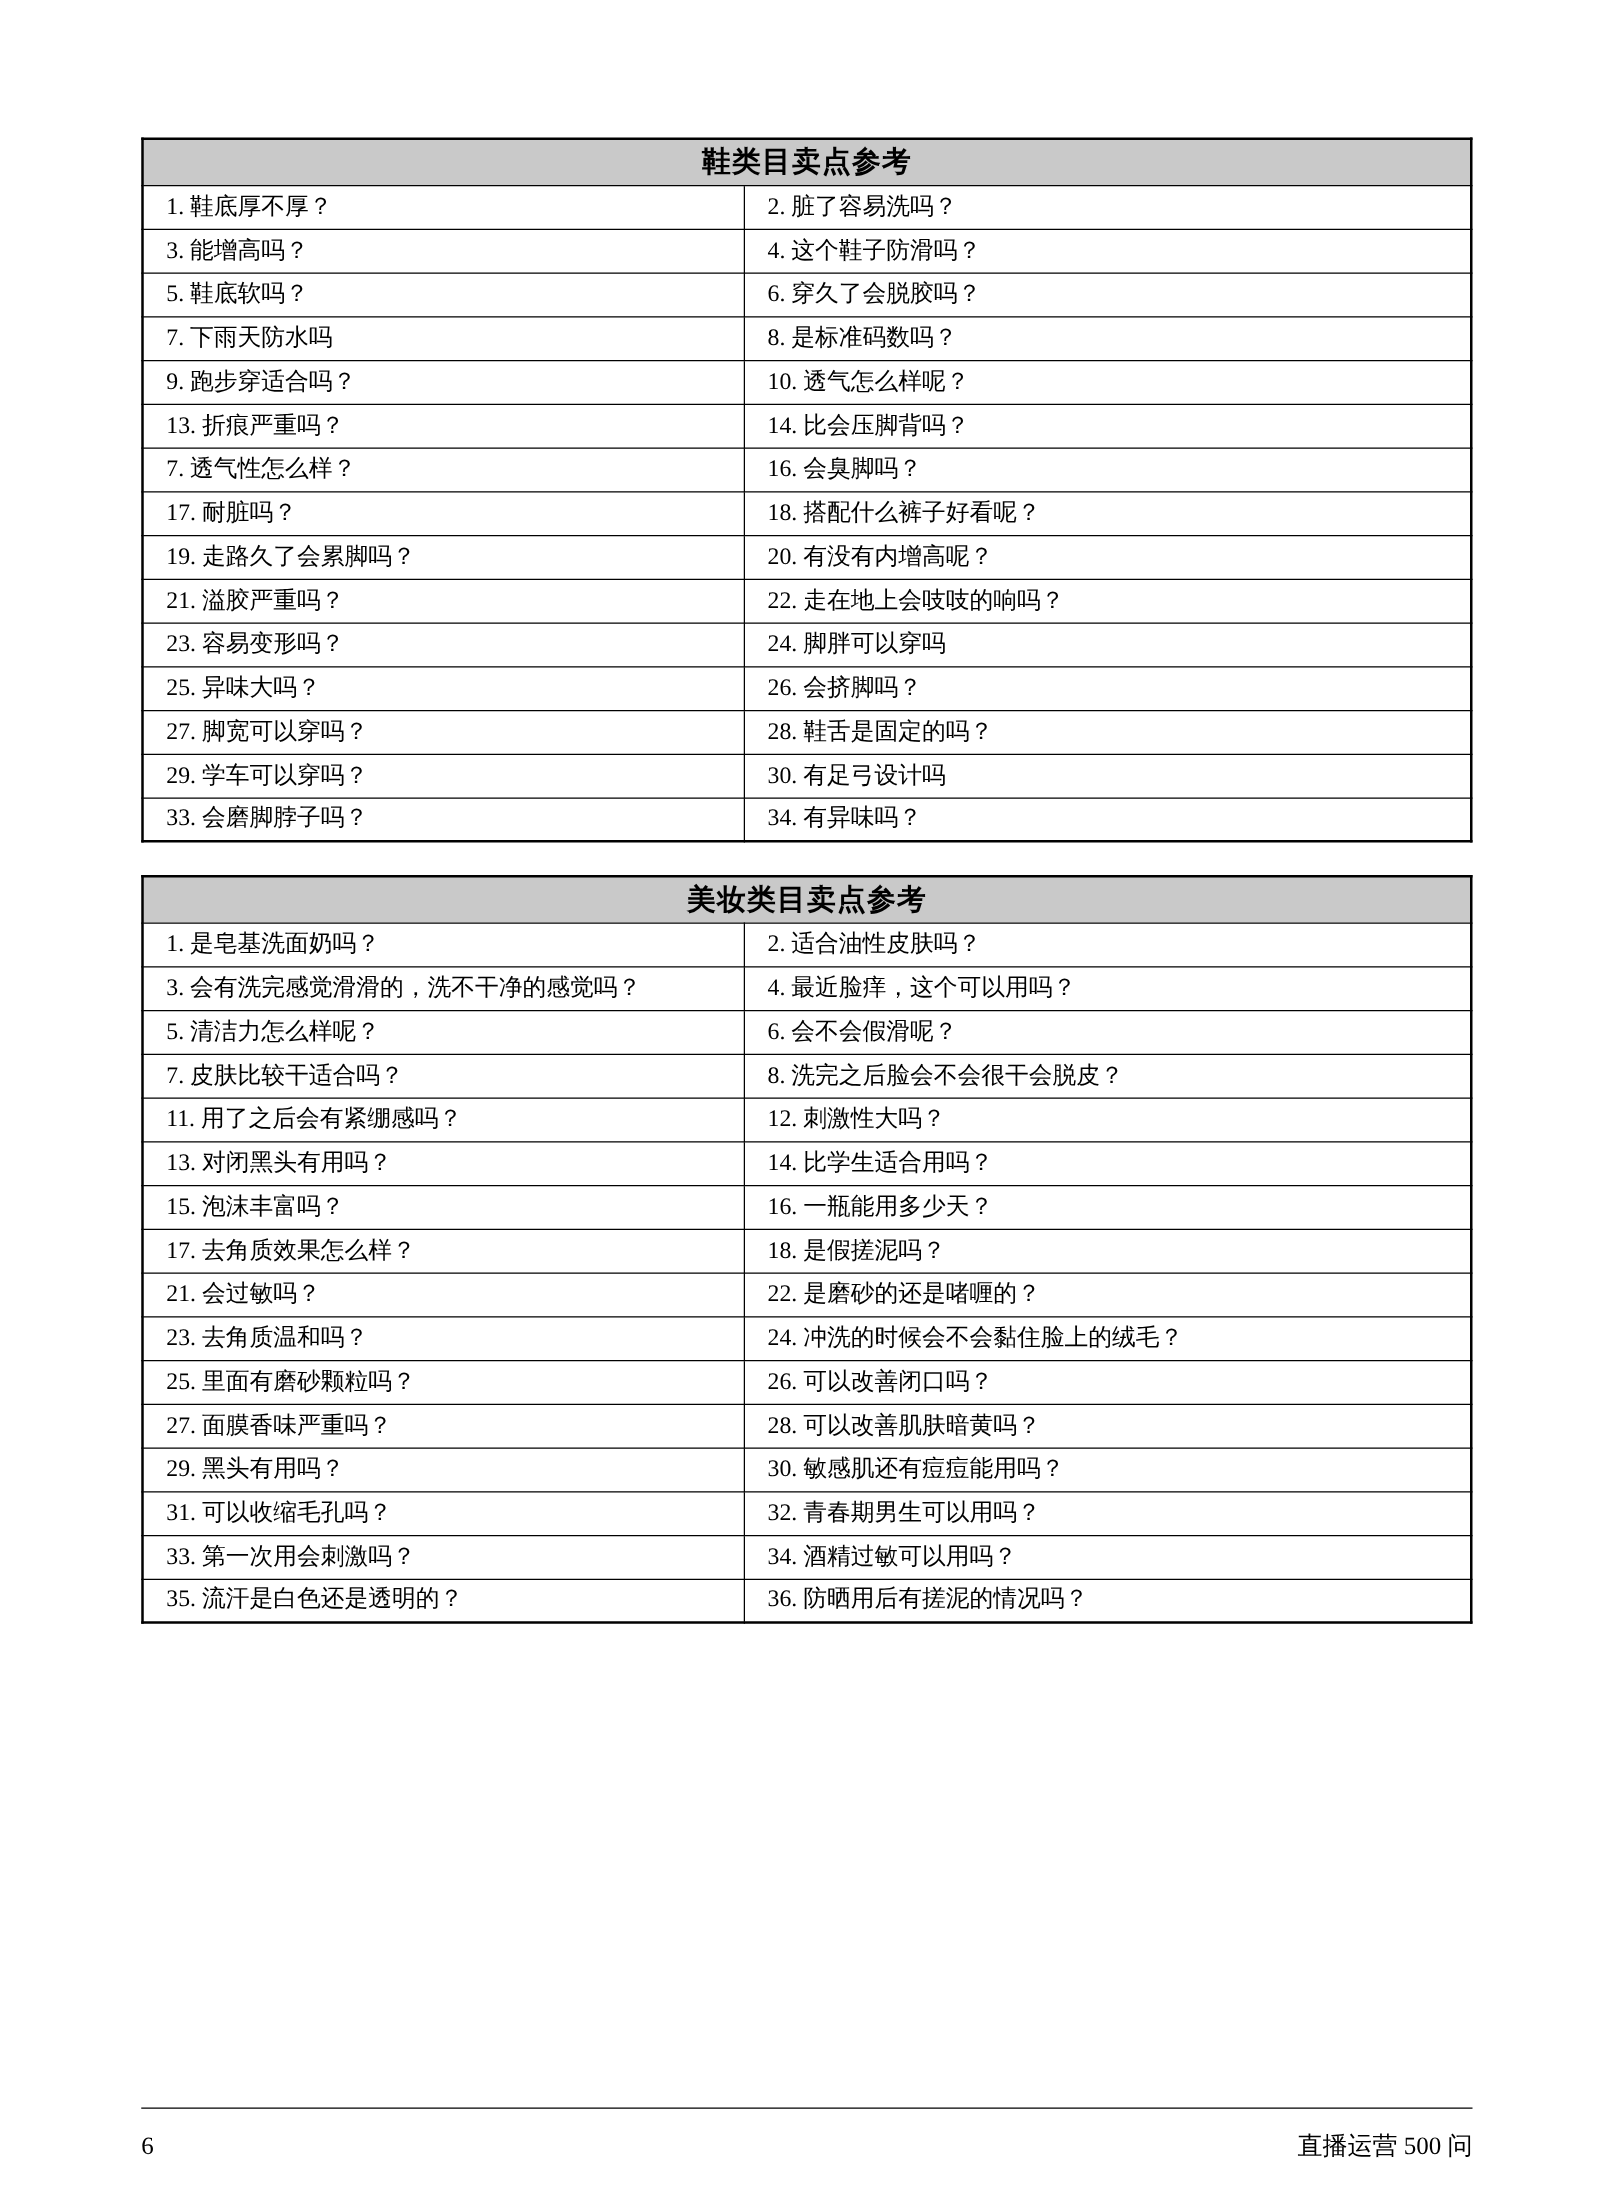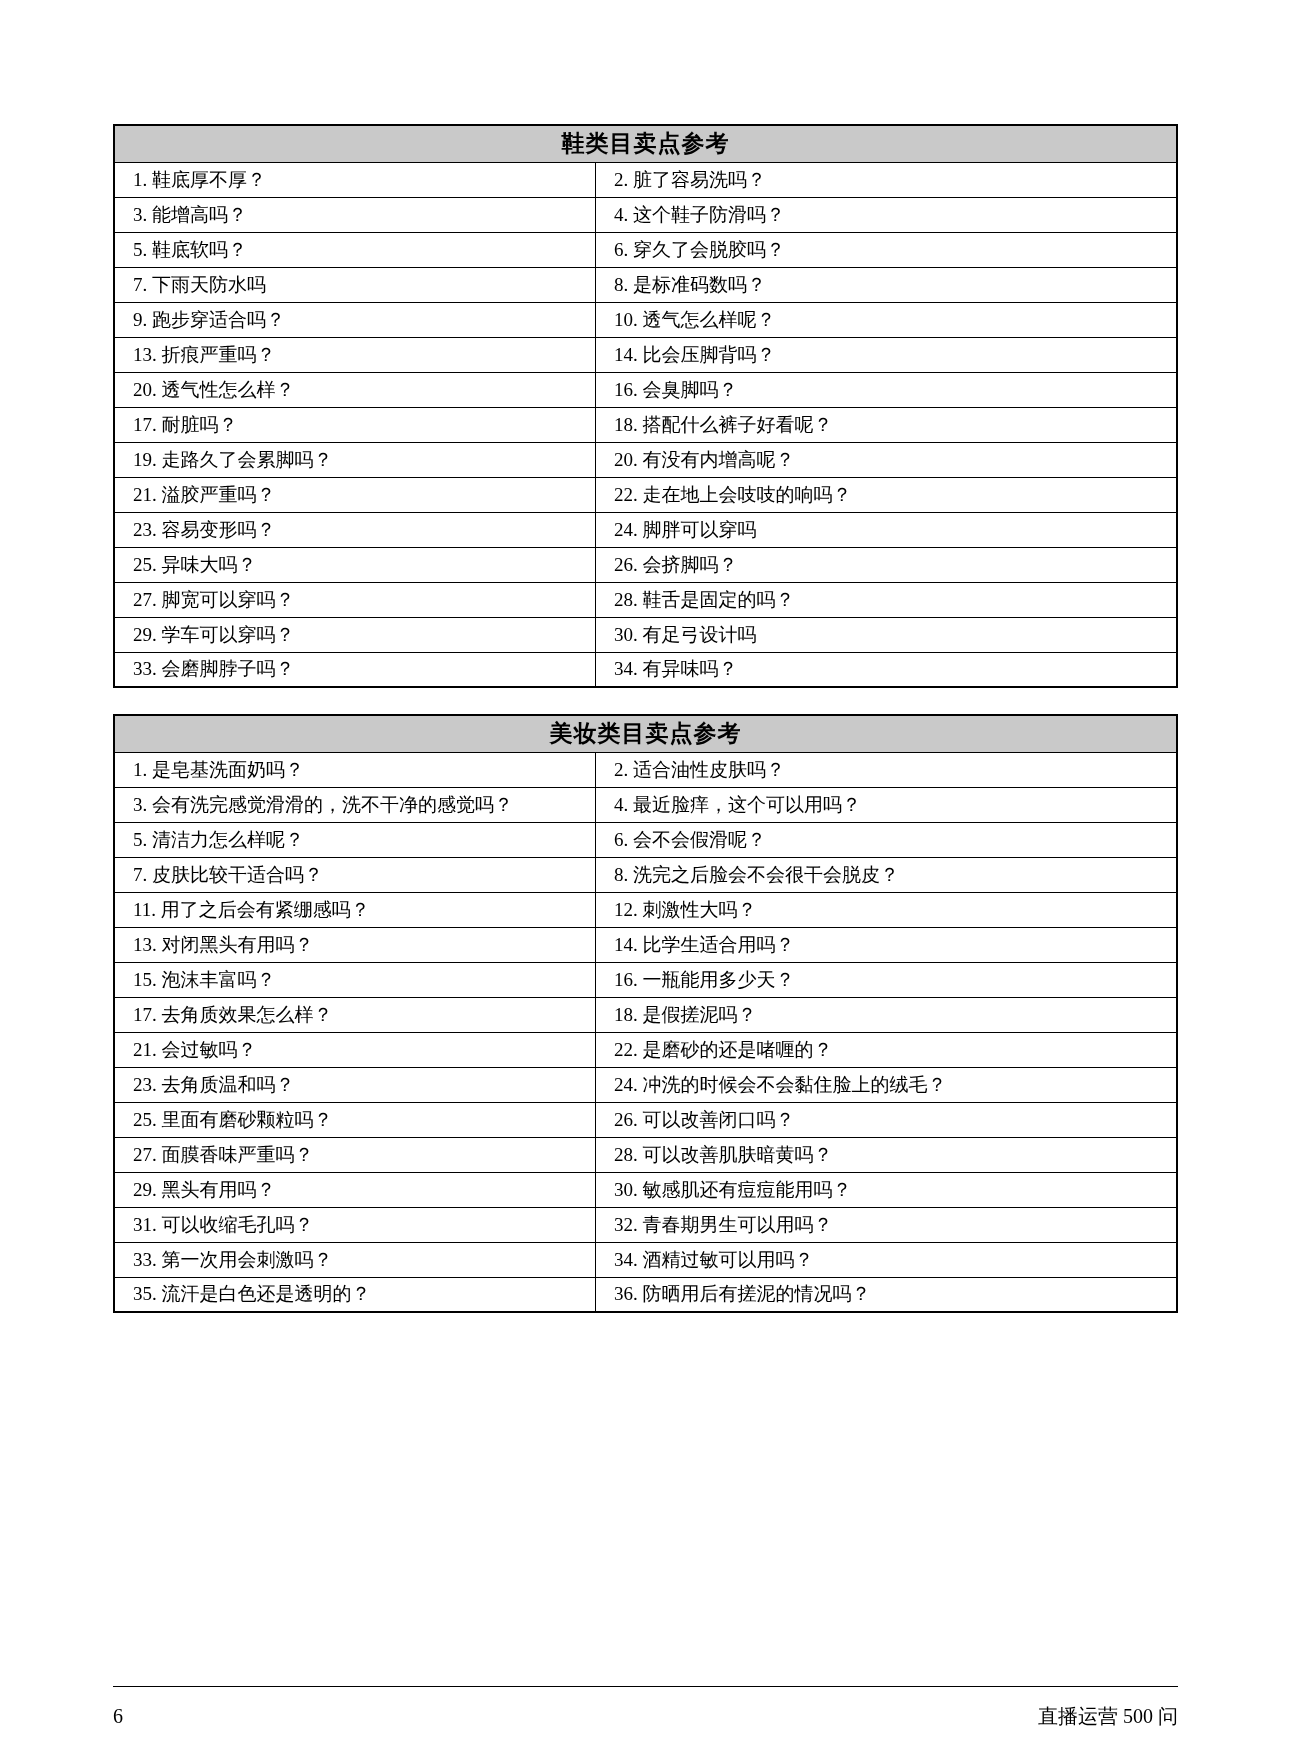--- a/index.html
+++ b/index.html
@@ -8,21 +8,21 @@
     position: relative;
     width: 1291px;
     height: 1753px;
     background: #ffffff;
     color: #000000;
     font-family: "Liberation Serif", "DejaVu Serif", serif;
     overflow: hidden;
   }
   .content {
     position: absolute;
-    top: 124px;
+    top: 110px;
     left: 113px;
     width: 1065px;
   }
   table.qtable {
     width: 100%;
     border-collapse: collapse;
     border: 2px solid #000000;
     margin-bottom: 26px;
     table-layout: fixed;
   }
@@ -95,21 +95,21 @@
           </tr>
           <tr>
             <td>9. 跑步穿适合吗？</td>
             <td>10. 透气怎么样呢？</td>
           </tr>
           <tr>
             <td>13. 折痕严重吗？</td>
             <td>14. 比会压脚背吗？</td>
           </tr>
           <tr>
-            <td>20. 透气性怎么样？</td>
+            <td>7. 透气性怎么样？</td>
             <td>16. 会臭脚吗？</td>
           </tr>
           <tr>
             <td>17. 耐脏吗？</td>
             <td>18. 搭配什么裤子好看呢？</td>
           </tr>
           <tr>
             <td>19. 走路久了会累脚吗？</td>
             <td>20. 有没有内增高呢？</td>
           </tr>

